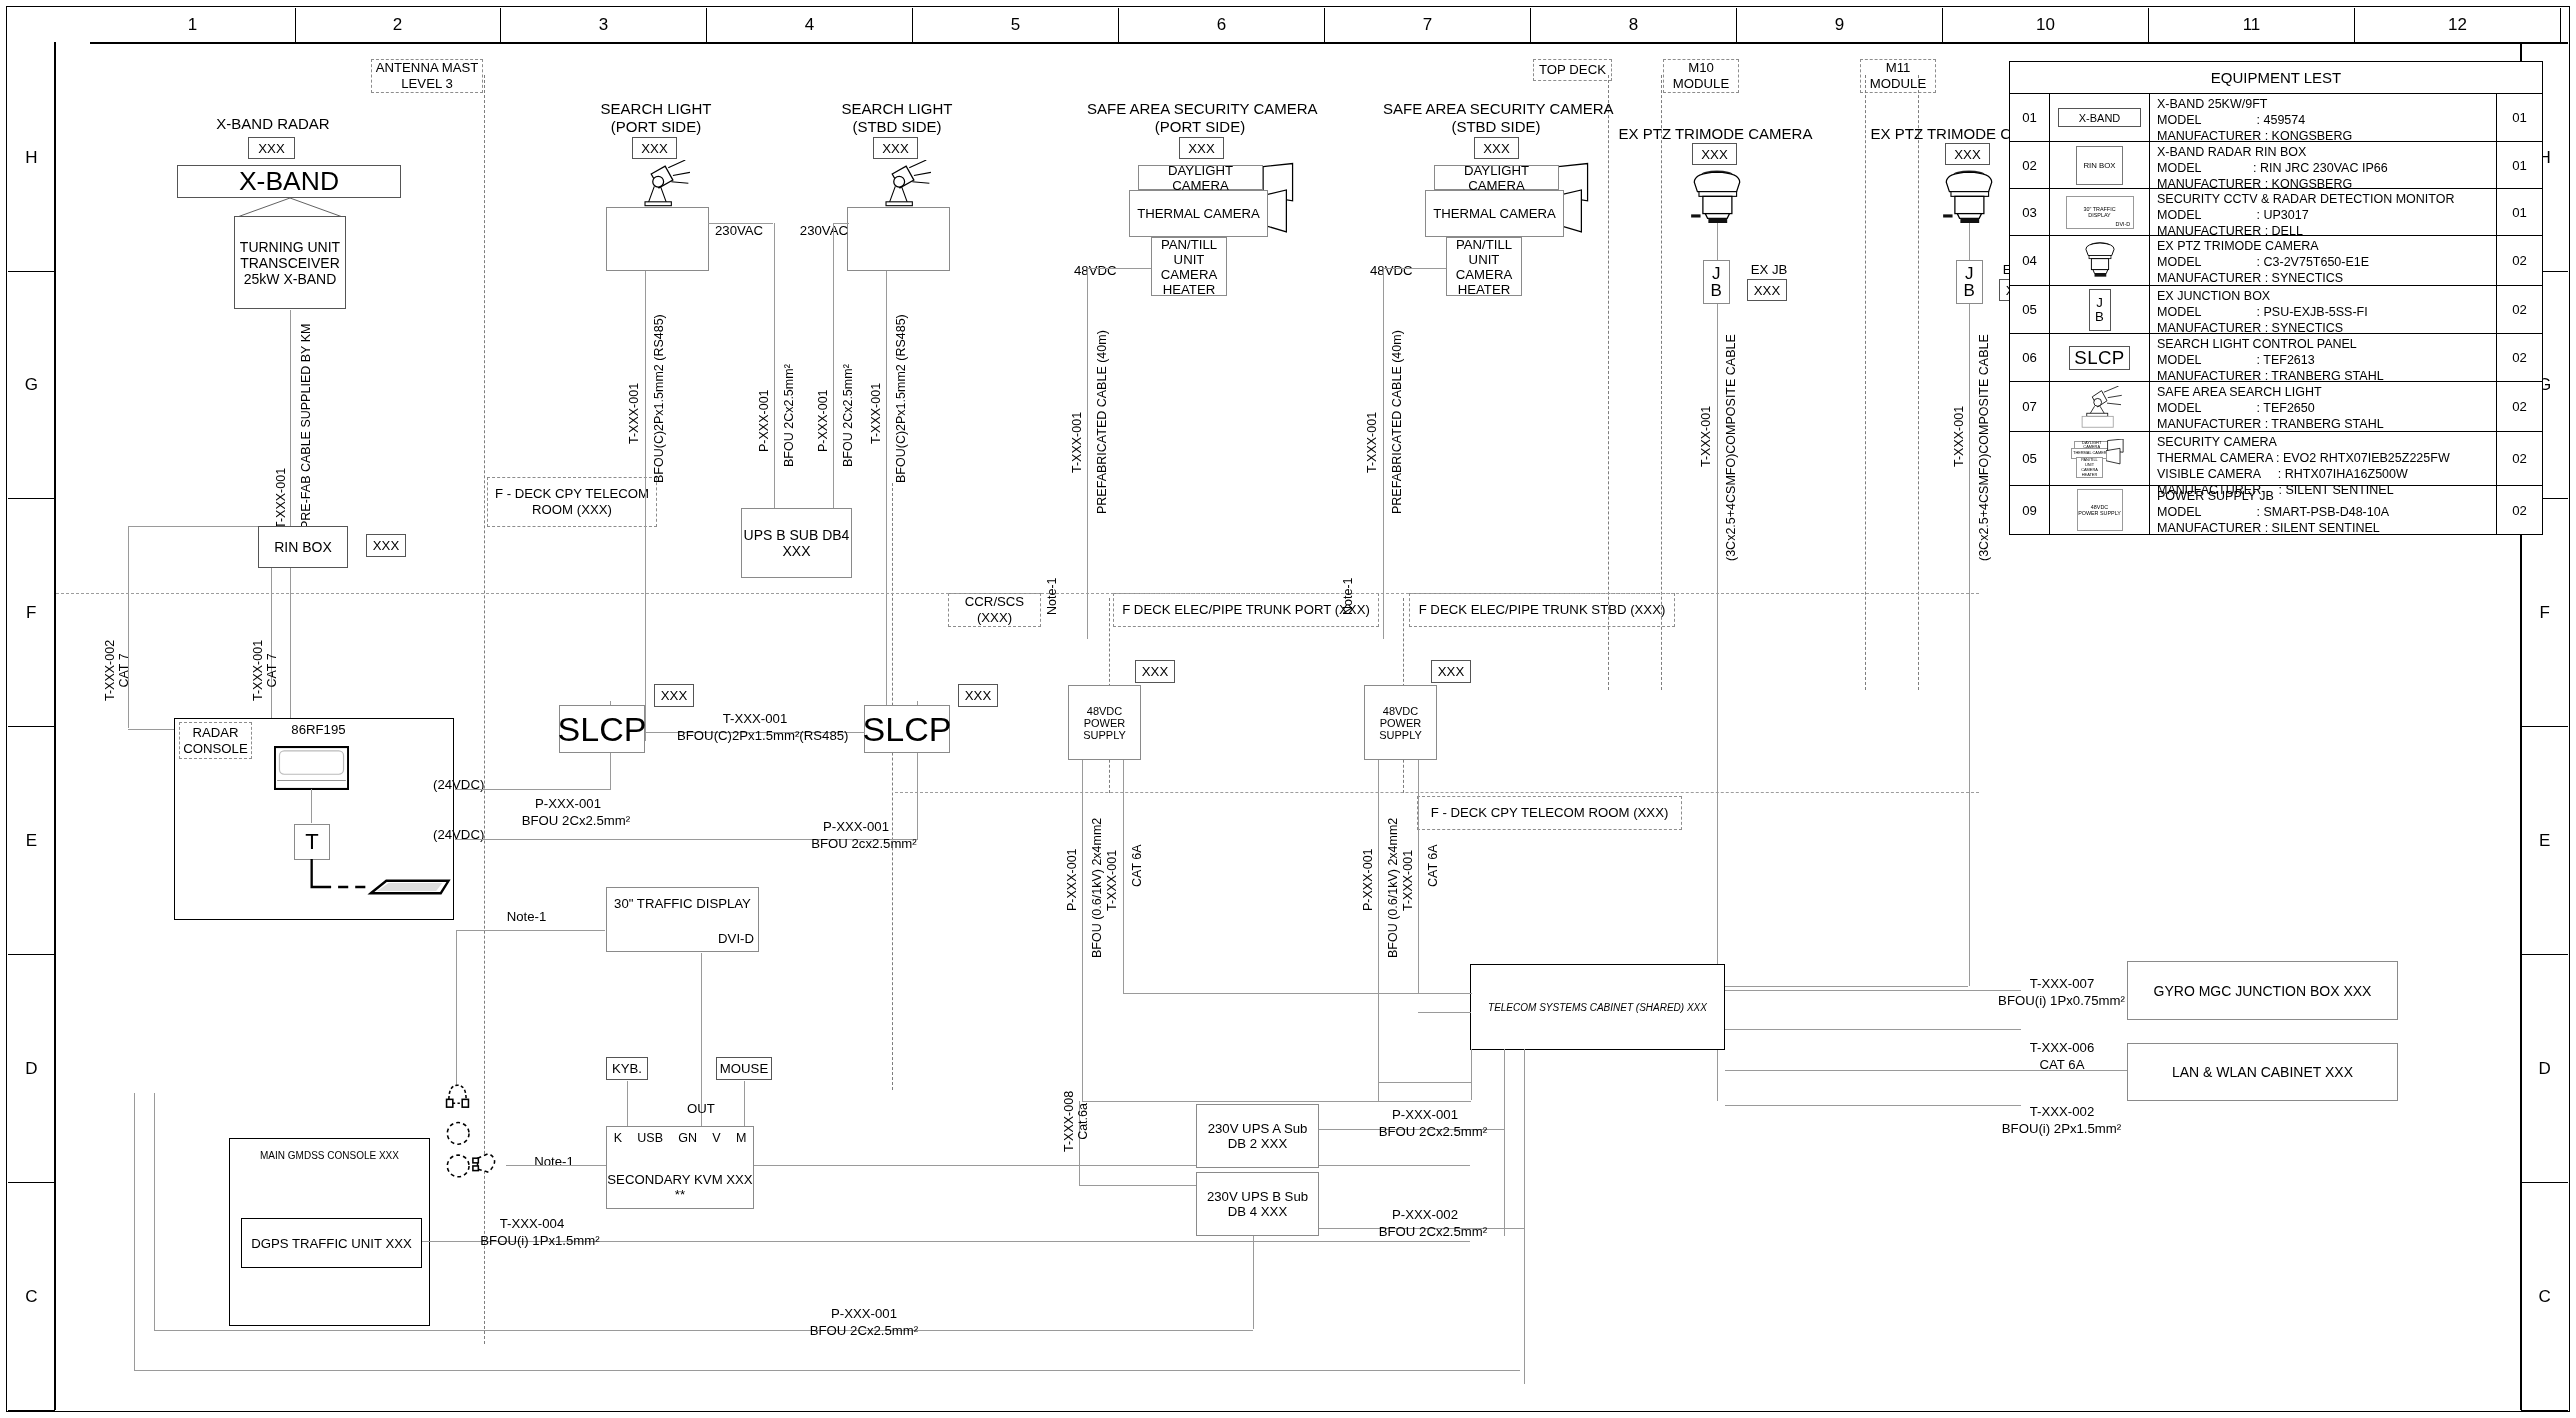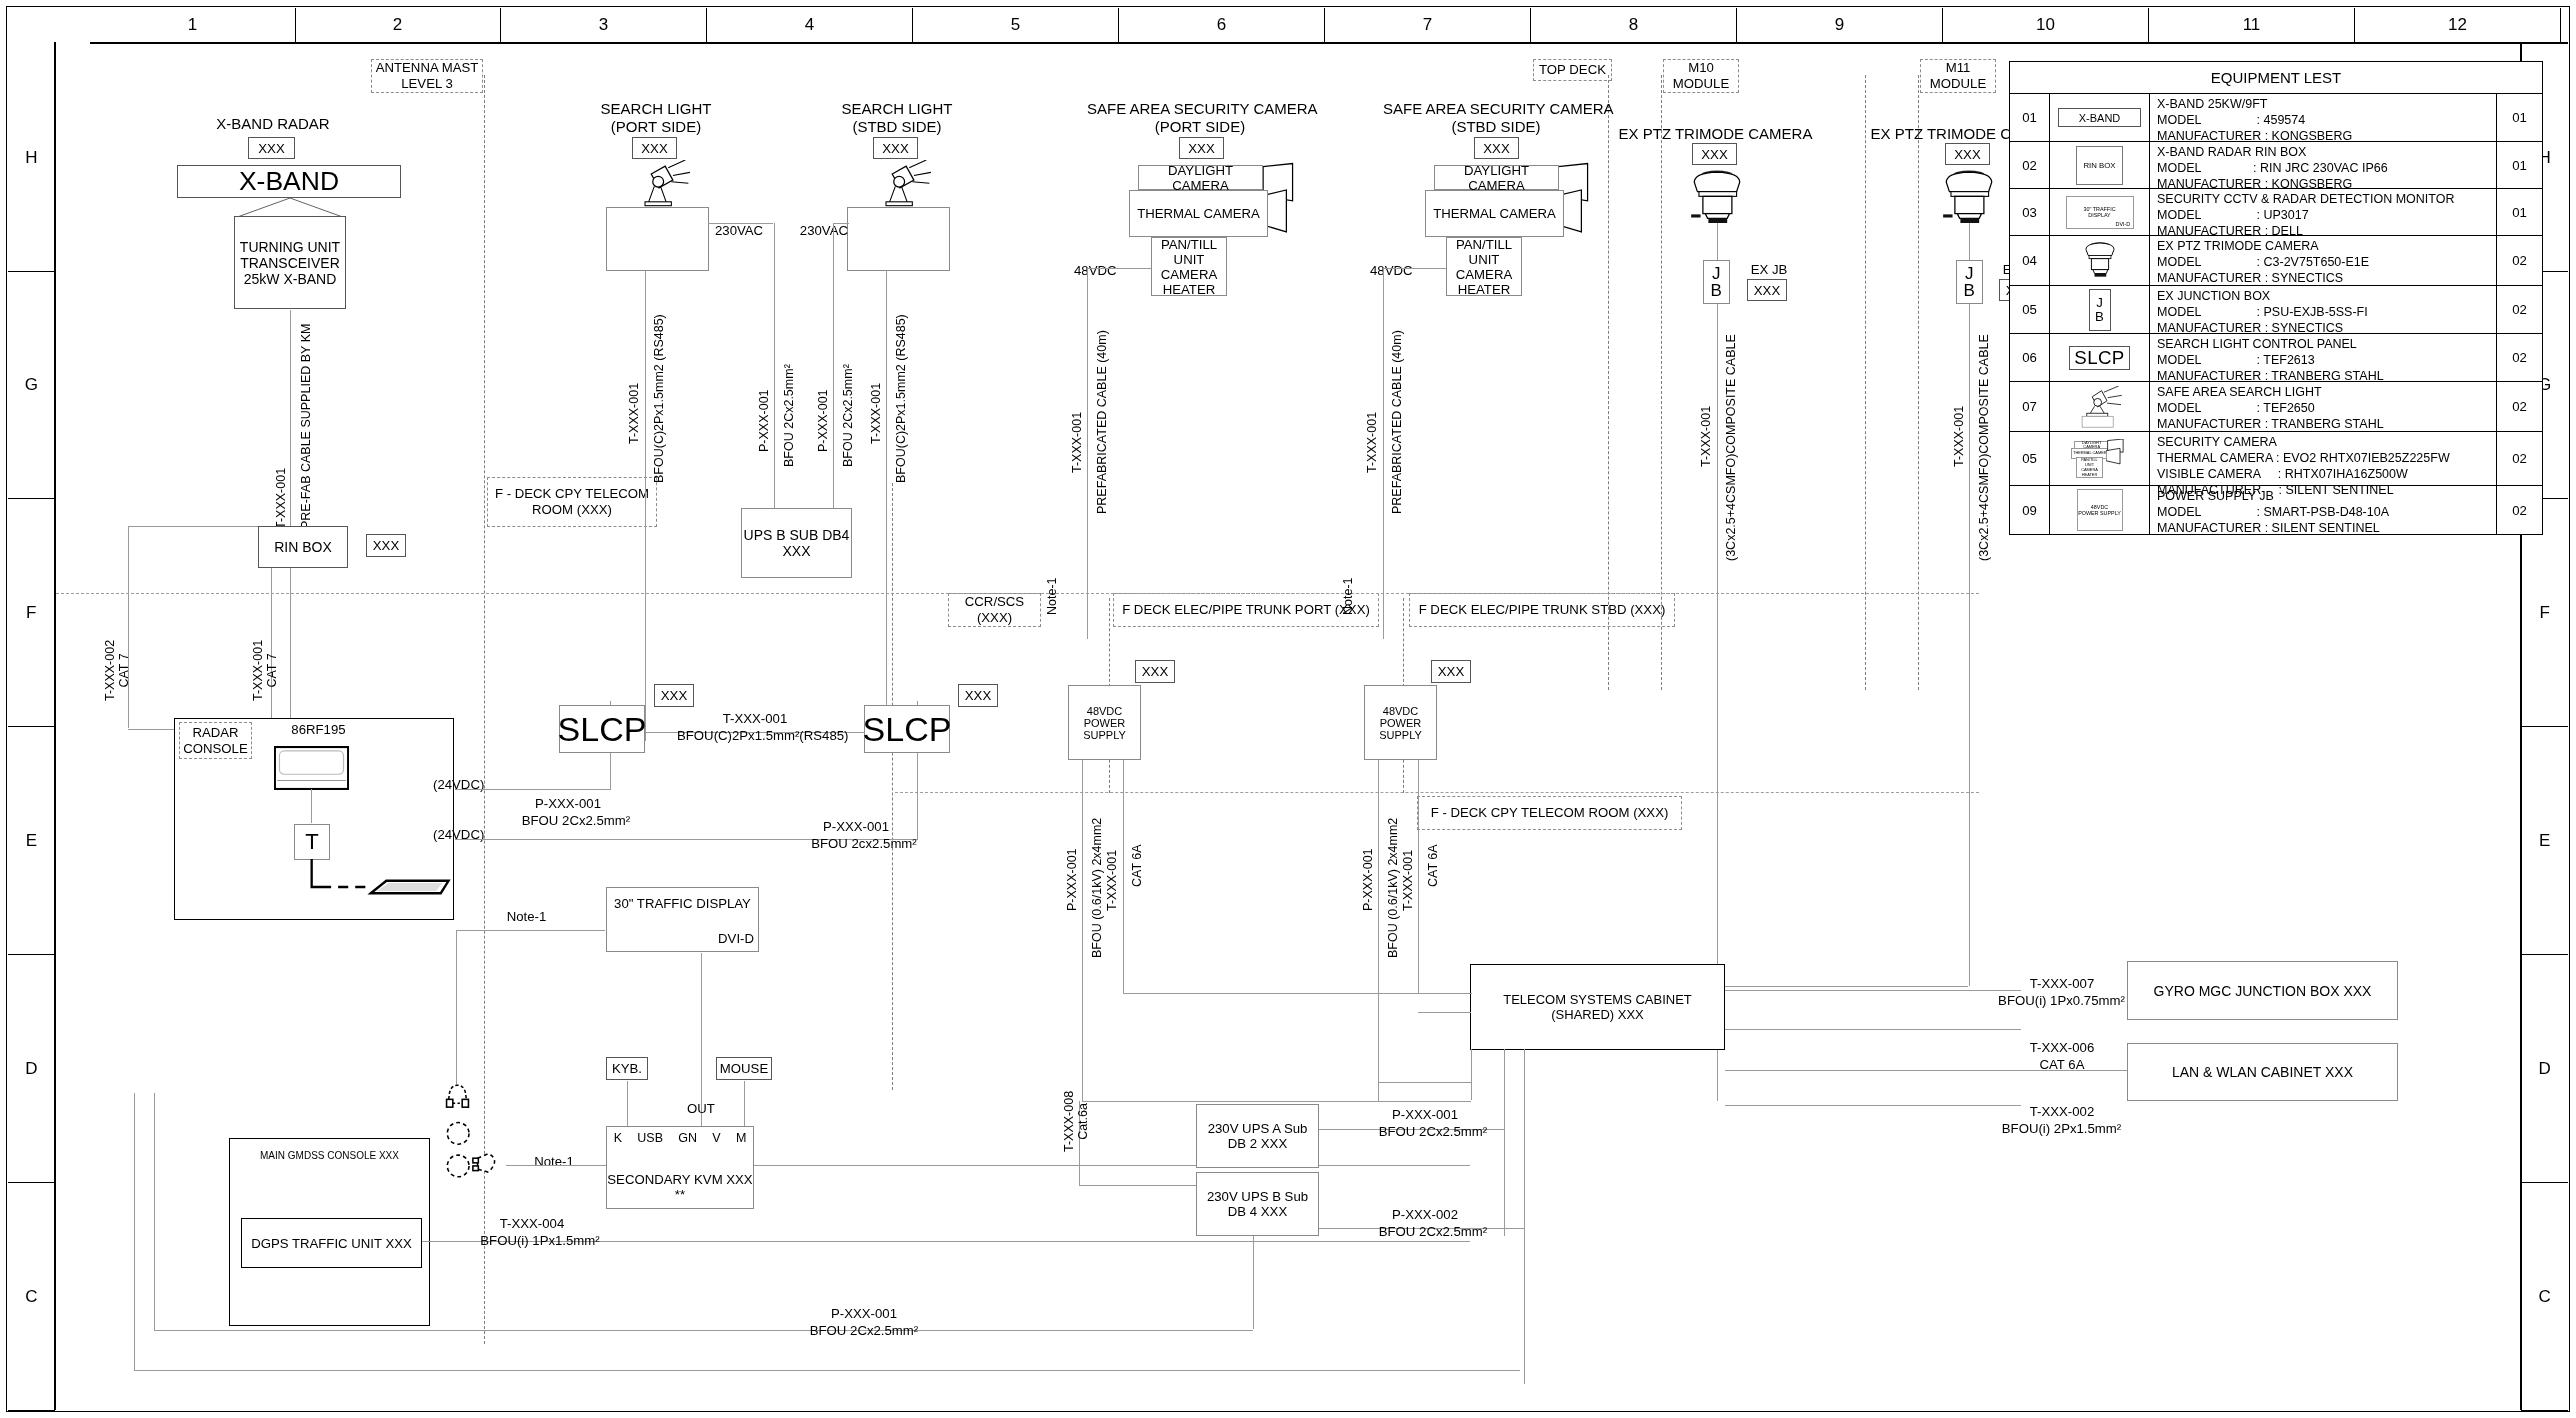--- a/index.html
+++ b/index.html
@@ -115,21 +115,21 @@
 
   <div class="roomtag" style="left:1533px;top:59px;width:79px;height:22px;">
     <span>TOP DECK</span>
     </div>
 
   <div class="roomtag" style="left:1663px;top:59px;width:76px;height:34px;">
     <span>M10
 MODULE</span>
     </div>
 
-  <div class="roomtag" style="left:1920px;top:59px;width:76px;height:34px;">
+  <div class="roomtag" style="left:1860px;top:59px;width:76px;height:34px;">
     <span>M11
 MODULE</span>
     </div>
 
   <div class="roomtag" style="left:487px;top:477px;width:170px;height:50px;">
     <span>F - DECK
 CPY TELECOM ROOM
 (XXX)</span>
     </div>
 
@@ -440,21 +440,21 @@
   <div class="ln h" style="left:754px;top:1165px;width:716px;"></div>
 
   <div class="box thick" style="left:229px;top:1138px;width:201px;height:188px;justify-content:flex-start;padding-top:11px;font-size:10px;">MAIN GMDSS CONSOLE
 XXX</div>
   <div class="box thick" style="left:241px;top:1218px;width:181px;height:50px;font-size:13.2px;">DGPS TRAFFIC UNIT
 XXX</div>
   <div class="ln h" style="left:422px;top:1241px;width:1048px;"></div>
   <div class="lbl" style="left:462px;top:1216px;width:140px;font-size:13.2px;">T-XXX-004</div>
   <div class="lbl" style="left:462px;top:1233px;width:156px;font-size:13.2px;">BFOU(i) 1Px1.5mm²</div>
 
-  <div class="box thick" style="left:1470px;top:964px;width:255px;height:86px;font-size:13px;">TELECOM SYSTEMS CABINET (SHARED)
+  <div class="box thick" style="left:1470px;top:964px;width:255px;height:86px;font-size:10px;font-style:italic;">TELECOM SYSTEMS CABINET (SHARED)
 XXX</div>
 
   <div class="ln h" style="left:1082px;top:1101px;width:389px;"></div>
   <div class="ln v" style="left:1471px;top:1049px;height:51px;"></div>
   <div class="ln h" style="left:1123px;top:993px;width:349px;"></div>
   <div class="ln h" style="left:1378px;top:1082px;width:93px;"></div>
   <div class="ln v" style="left:1504px;top:1049px;height:187px;"></div>
   <div class="ln v" style="left:1524px;top:1049px;height:335px;"></div>
   <div class="ln h" style="left:1418px;top:1012px;width:53px;"></div>
 

